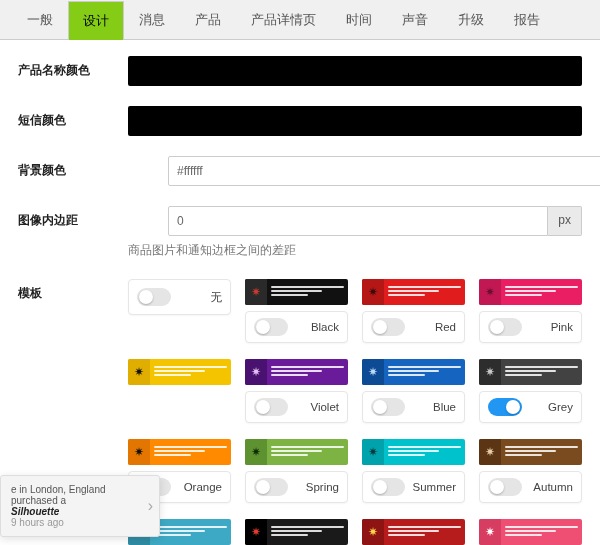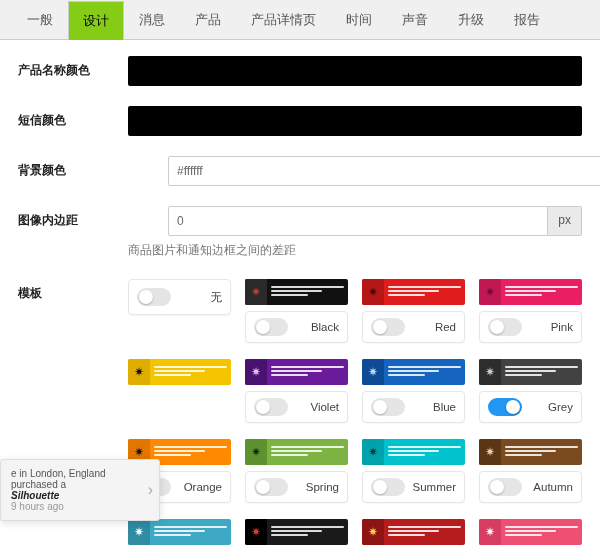--- a/index.html
+++ b/index.html
@@ -23,21 +23,21 @@
   .preview-icon { width: 22px; height: 100%; display: flex; align-items: center; justify-content: center; font-size: 12px; }
   .preview-lines { flex: 1; padding: 3px 4px; }
   .pline { height: 2px; background: rgba(255,255,255,0.85); margin-bottom: 2px; border-radius: 1px; }
   .pline.s { width: 70%; }
   .tile-row { display: flex; align-items: center; justify-content: space-between; background: #fff; border: 1px solid #e6e6e6; border-radius: 4px; padding: 6px 8px; box-shadow: 0 1px 2px rgba(0,0,0,0.04); }
   .toggle { width: 34px; height: 18px; border-radius: 9px; background: #e5e5e5; position: relative; cursor: pointer; }
   .toggle.on { background: #2196f3; }
   .toggle .knob { width: 14px; height: 14px; border-radius: 50%; background: #fff; position: absolute; top: 2px; left: 2px; box-shadow: 0 1px 2px rgba(0,0,0,0.25); transition: left .15s; }
   .toggle.on .knob { left: 18px; }
   .tname { font-size: 11.5px; color: #444; }
-  .toast { position: fixed; left: 0; bottom: 24px; width: 160px; background: #f4f4f4; border: 1px solid #ddd; border-radius: 3px; padding: 8px 10px; box-shadow: 0 2px 8px rgba(0,0,0,0.12); font-size: 10px; color: #555; }
+  .toast { position: fixed; left: 0; bottom: 8px; width: 160px; background: #f4f4f4; border: 1px solid #ddd; border-radius: 3px; padding: 8px 10px; box-shadow: 0 2px 8px rgba(0,0,0,0.12); font-size: 10px; color: #555; }
   .toast .chev { position: absolute; right: 6px; top: 50%; transform: translateY(-50%); color: #aaa; font-size: 16px; }
 </style>
 </head>
 <body>
 
 <div class="tabs">
   <div class="tab">一般</div>
   <div class="tab active">设计</div>
   <div class="tab">消息</div>
   <div class="tab">产品</div>

